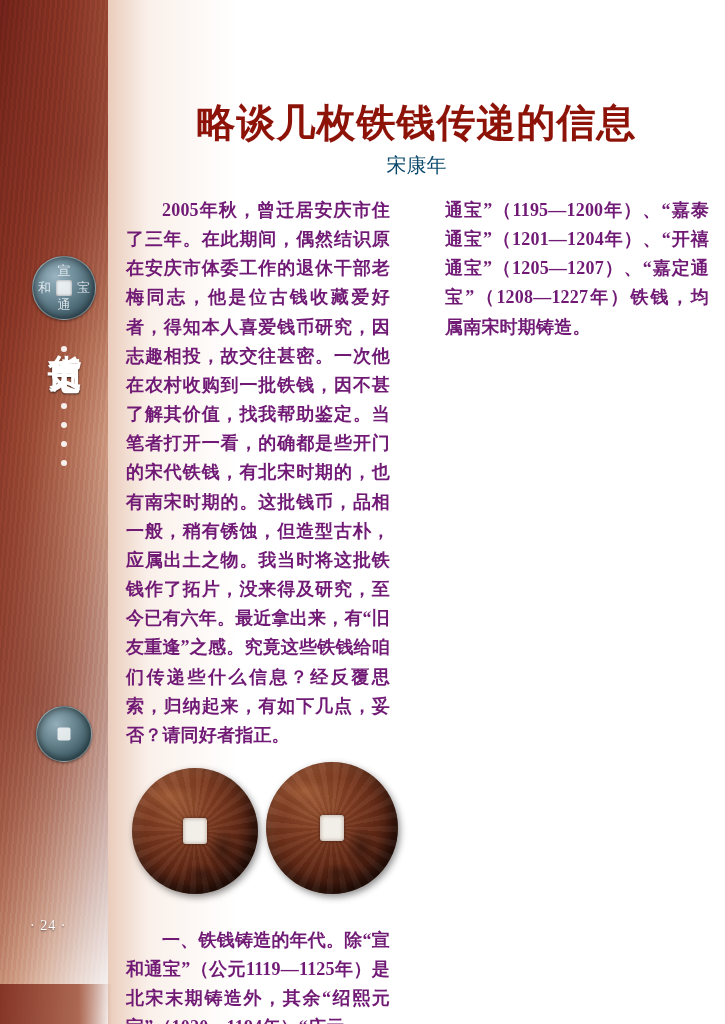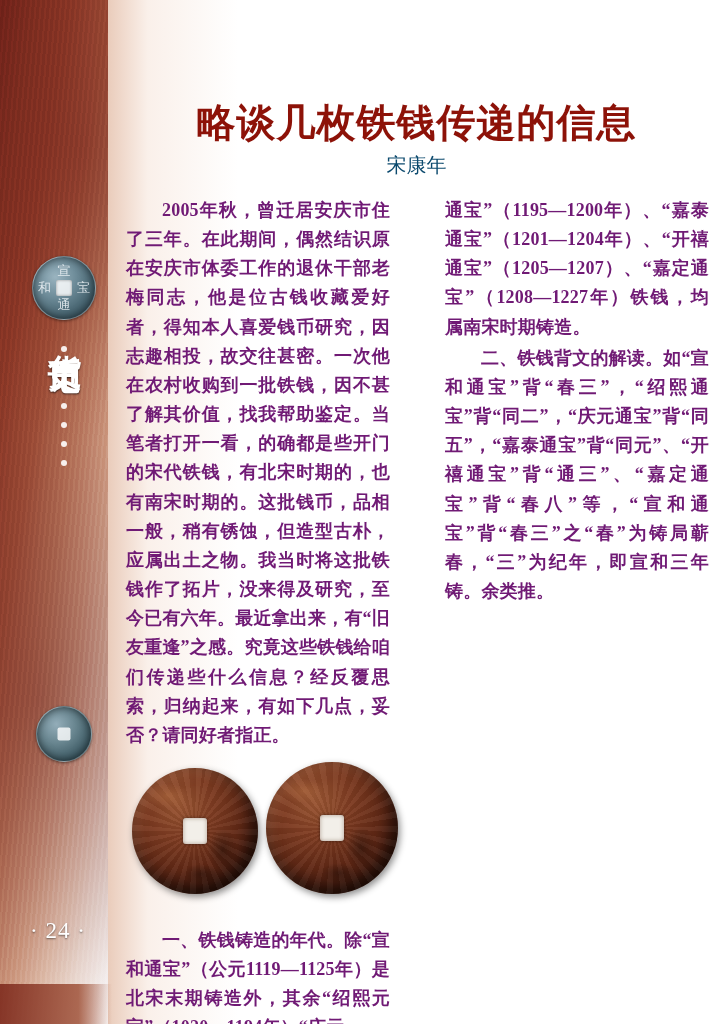--- a/index.html
+++ b/index.html
@@ -172,21 +172,21 @@
     background: rgba(255,255,255,0.8);
     border-radius: 2px;
   }
 
   
   .page-number {
     position: absolute;
     left: 30px;
     top: 918px;
     color: #ffffff;
-    font-size: 23px;
+    font-size: 14px;
     letter-spacing: 1px;
     text-shadow: 0 1px 2px rgba(0,0,0,0.5);
     font-family: "Liberation Serif", serif;
   }
 
   
   .article {
     position: absolute;
     left: 108px;
     top: 0;
@@ -353,19 +353,18 @@
         <div class="coin-photo">
           <div class="coin coin-left"></div>
           <div class="coin coin-right"></div>
         </div>
 
         <p>一、铁钱铸造的年代。除“宣和通宝”（公元1119—1125年）是北宋末期铸造外，其余“绍熙元宝”（1020—1194年）“庆元</p>
       </div>
 
       <div class="col col-right">
         <p class="no-indent">通宝”（1195—1200年）、“嘉泰通宝”（1201—1204年）、“开禧通宝”（1205—1207）、“嘉定通宝”（1208—1227年）铁钱，均属南宋时期铸造。</p>
-        <p>二、铁钱背文的解读。如“宣和通宝”背“春三”，“绍熙通宝”背“同二”，“庆元通宝”背“同五”，“嘉泰通宝”背“同元”、“开禧通宝”背“通三”、“嘉定通宝”背“春八”等，“宣和通宝”背“春三”之“春”为铸局蕲春，“三”为纪年，即宣和三年铸。余类推。</p>
       </div>
 
     </div>
   </div>
 
 </div>
 
 </body></html>

